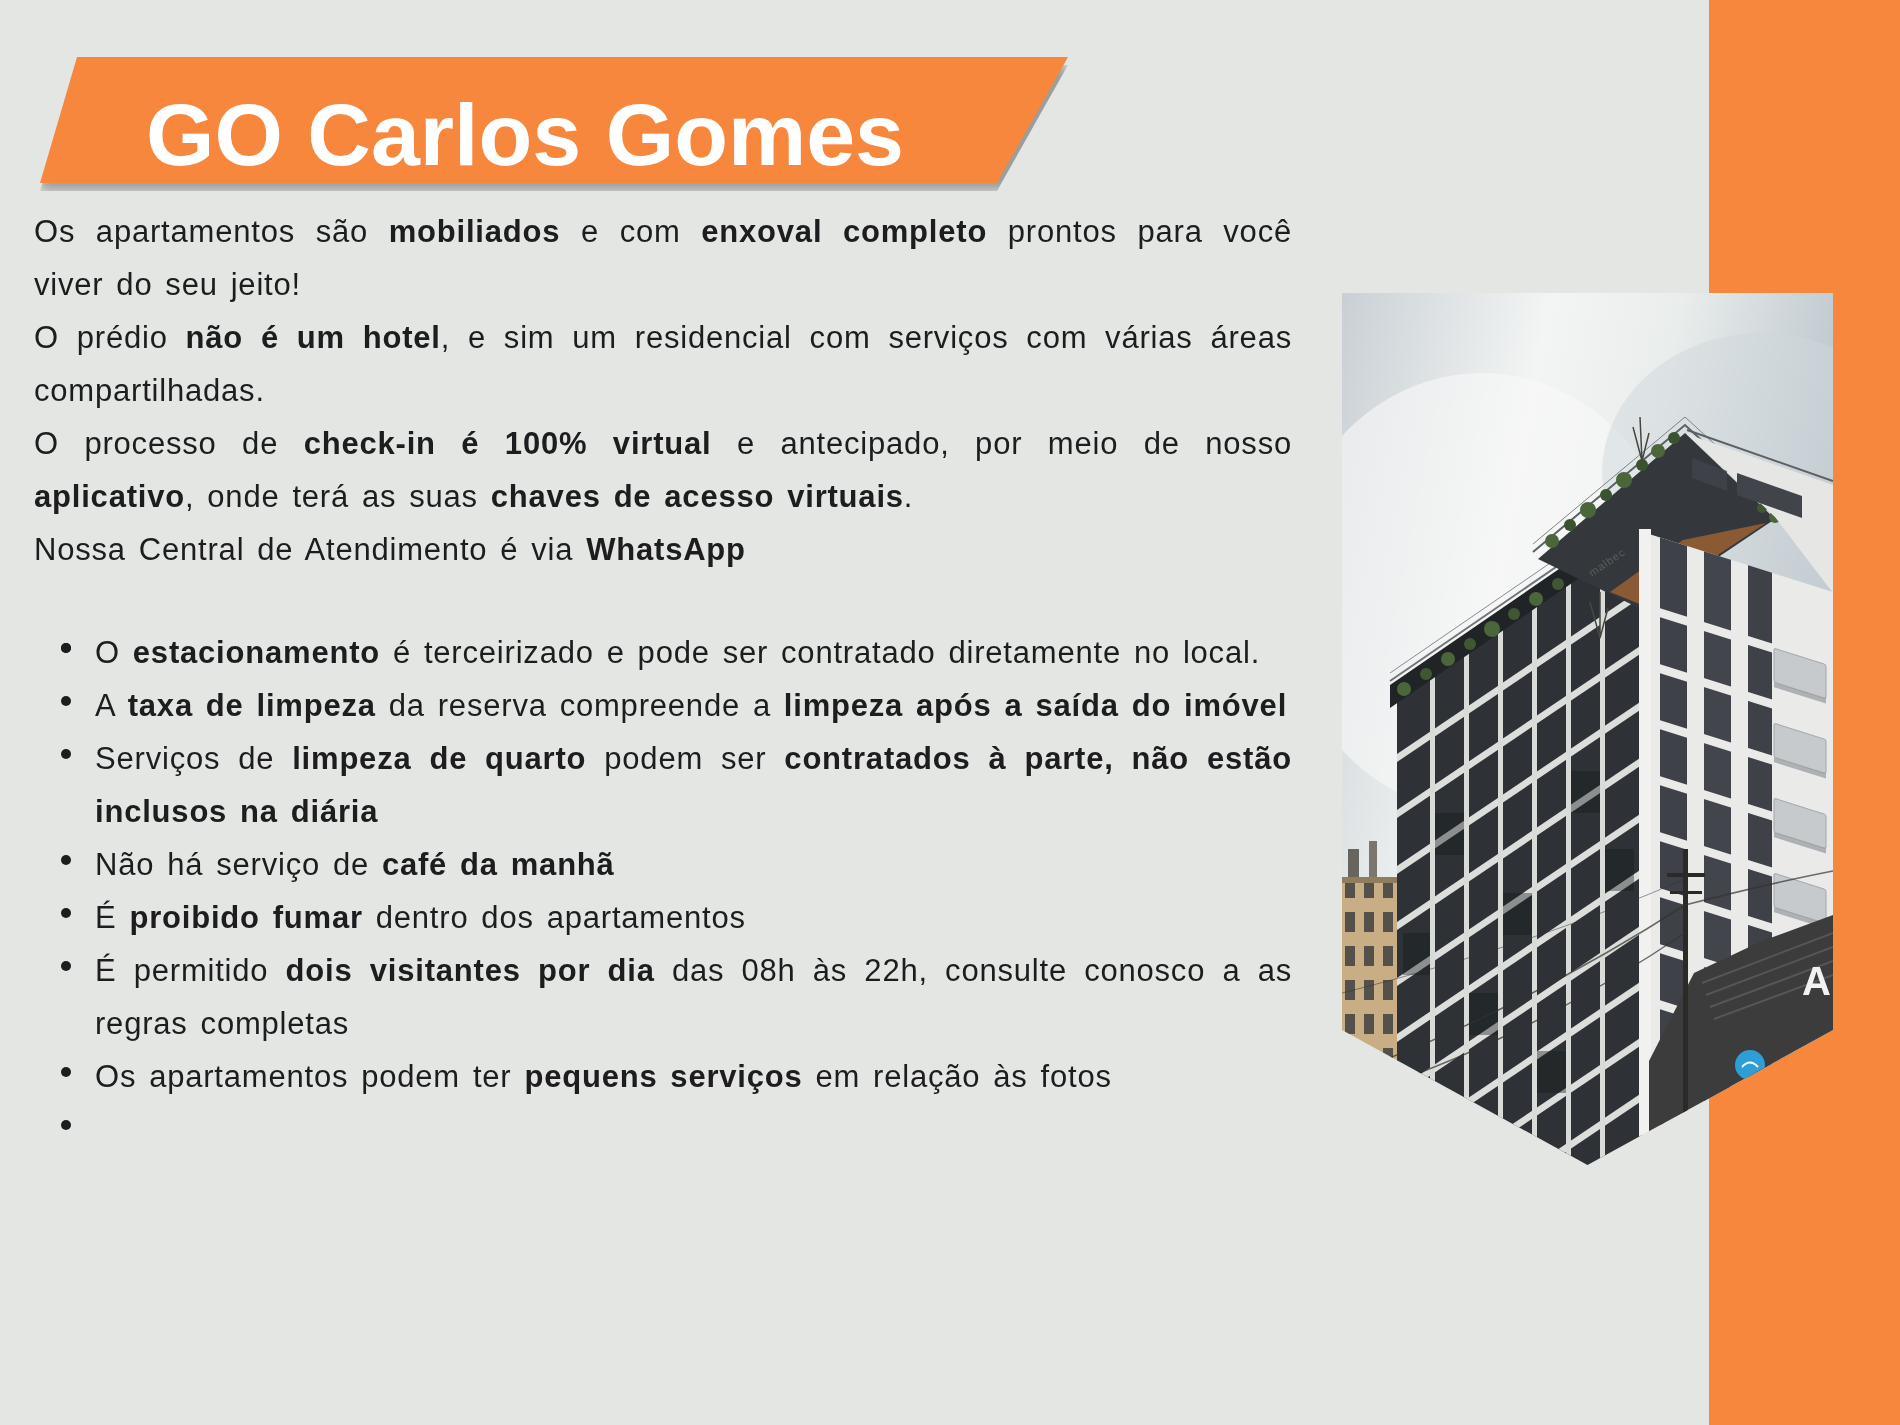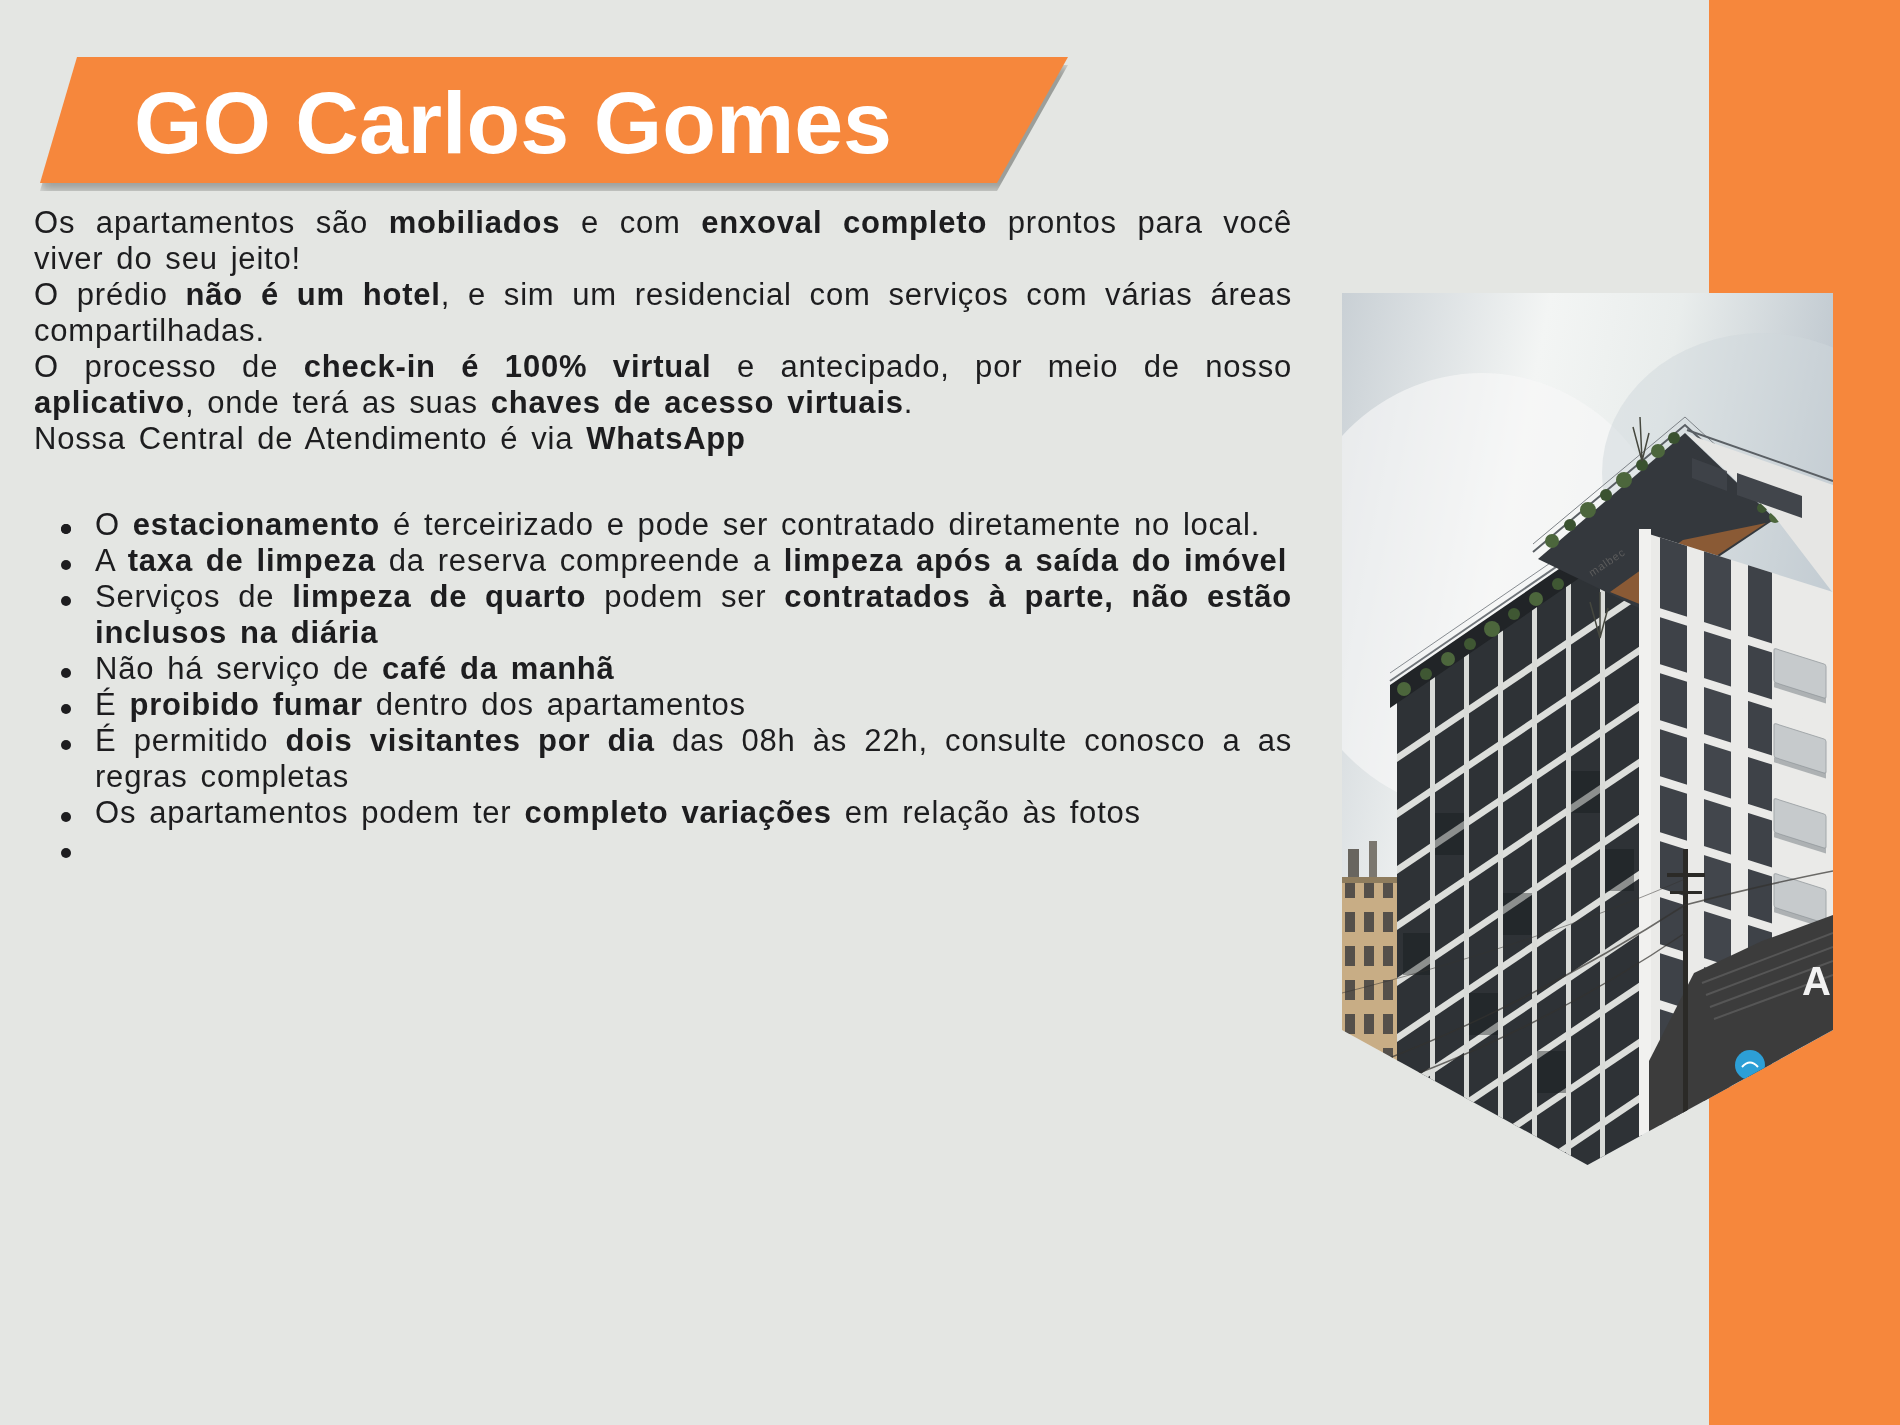--- a/index.html
+++ b/index.html
@@ -18,28 +18,28 @@
   .banner,.banner-shadow{
     position:absolute;left:40px;top:57px;width:1030px;height:126px;
     clip-path:polygon(37px 0px,1028px 0px,957px 126px,0px 126px);
   }
   .banner{background:#F6873C;z-index:5;}
   .banner-shadow{
     background:rgba(95,99,95,.55);filter:blur(6px);
     transform:translateY(8px);z-index:4;
   }
   .banner h1{
-    margin:4px;padding-left:90px;line-height:124px;
+    margin:16px;padding-left:90px;line-height:124px;
     font-size:88px;font-weight:800;color:#FFFFFF;letter-spacing:0px;
     white-space:nowrap;
   }
   
   .content{
     position:absolute;left:34px;top:205px;width:1258px;z-index:2;
-    font-size:31px;line-height:36px;letter-spacing:.8px;word-spacing:3.5px;
+    font-size:31px;line-height:53px;letter-spacing:.8px;word-spacing:3.5px;
     text-align:justify;
   }
   .content p{margin:0;}
   .content b{font-weight:700;}
   ul.rules{margin:50px 0 0 0;padding:0 0 0 61px;list-style:none;}
   ul.rules li{position:relative;margin:0;}
   ul.rules .dot{
     position:absolute;left:-34px;top:17px;width:10px;height:10px;
     border-radius:50%;background:#1D1D1F;
   }
@@ -67,21 +67,21 @@
   <p><span>Nossa Central de Atendimento é via </span><b>WhatsApp</b></p>
 
   <ul class="rules">
     <li><span class="dot"></span></li>
     <li><span class="dot"></span><span><span>O </span><b>estacionamento</b><span> é terceirizado e pode ser contratado diretamente no local.</span></span></li>
     <li><span class="dot"></span><span><span>A </span><b>taxa de limpeza</b><span> da reserva compreende a </span><b>limpeza após a saída do imóvel</b></span></li>
     <li><span class="dot"></span><span><span>Serviços de </span><b>limpeza de quarto</b><span> podem ser </span><b>contratados à parte, não estão inclusos na diária</b></span></li>
     <li><span class="dot"></span><span><span>Não há serviço de </span><b>café da manhã</b></span></li>
     <li><span class="dot"></span><span><span>É </span><b>proibido fumar</b><span> dentro dos apartamentos</span></span></li>
     <li><span class="dot"></span><span><span>É permitido </span><b>dois visitantes por dia</b><span> das 08h às 22h, consulte conosco a as regras completas</span></span></li>
-    <li><span class="dot"></span><span><span>Os apartamentos podem ter </span><b>completo variações</b><span> em relação às fotos</span></span></li>
+    <li><span class="dot"></span><span><span>Os apartamentos podem ter </span><b>pequens serviços</b><span> em relação às fotos</span></span></li>
     <li><span class="dot"></span></li>
   </ul>
 </div>
 
 <div class="photo">
   <svg width="491" height="872" viewBox="0 0 491 872">
     <defs>
       <linearGradient id="sky" x1="0" y1="0" x2="1" y2="0.35">
         <stop offset="0" stop-color="#c9d0d5"></stop>
         <stop offset="0.38" stop-color="#f3f5f4"></stop>

